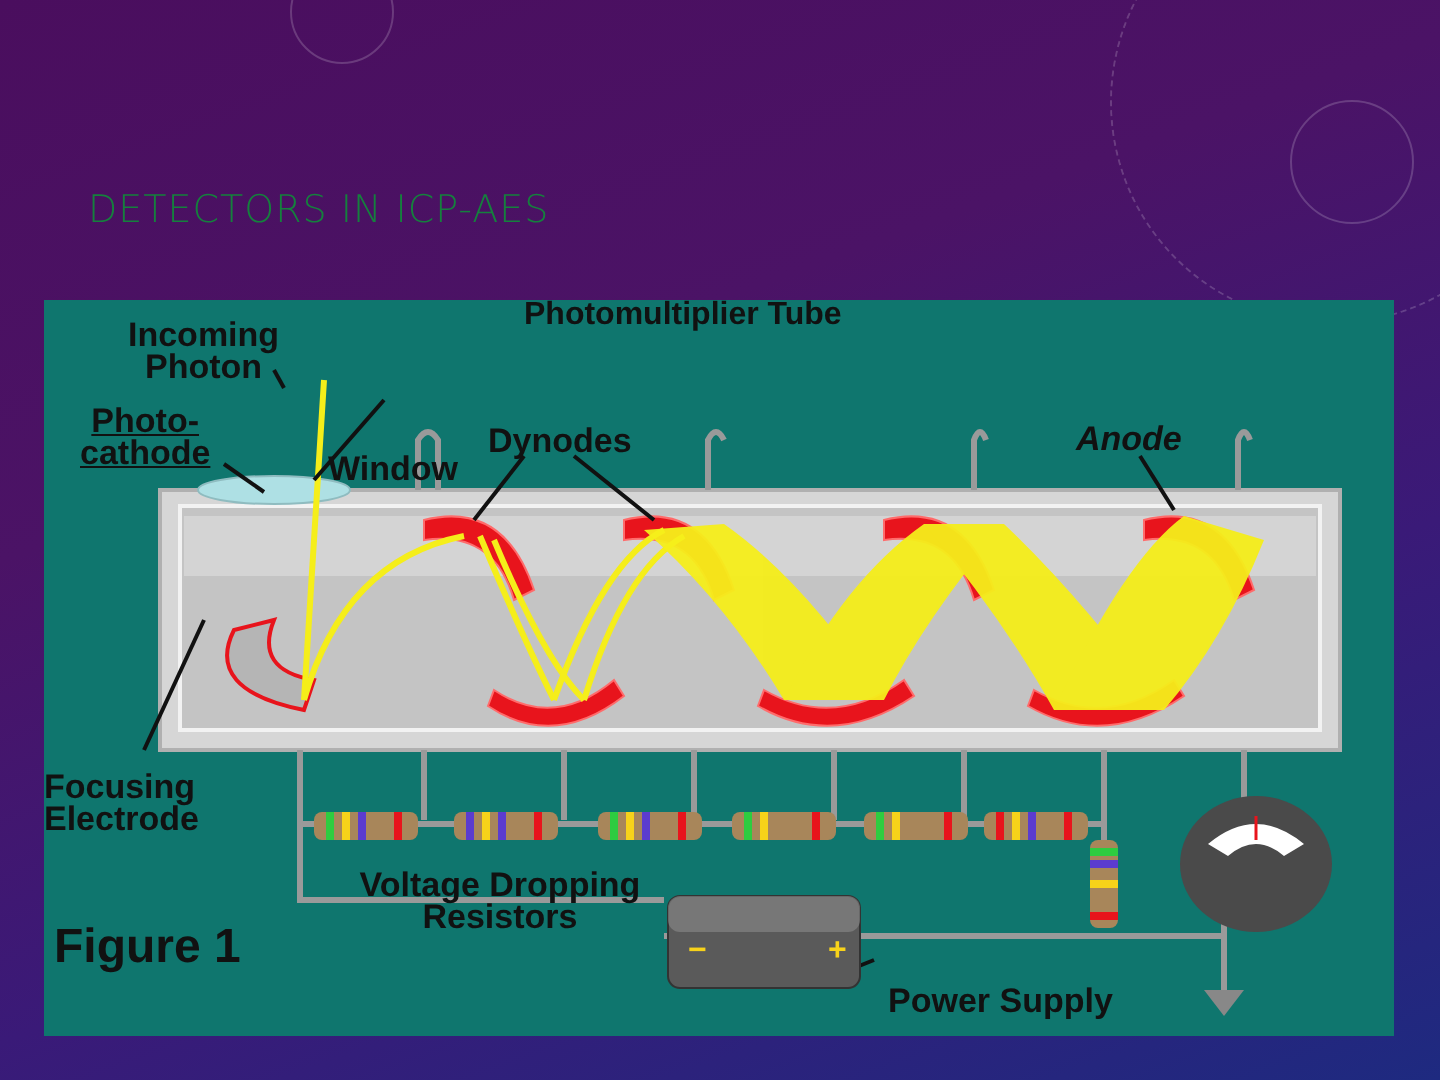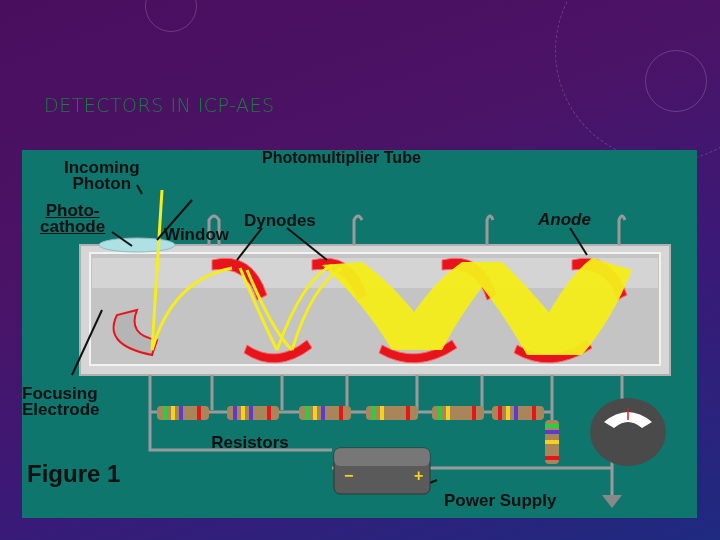--- a/index.html
+++ b/index.html
@@ -173,19 +173,20 @@
     <div>Photo-</div>
     <div>cathode</div>
   </div>
   <div class="lbl" style="left:222px;top:63px;">Dynodes</div>
   <div class="lbl" style="left:516px;top:62px;font-style:italic;">Anode</div>
   <div class="lbl" style="left:0px;top:236px;">
     <div>Focusing</div>
     <div>Electrode</div>
   </div>
   <div class="lbl center" style="left:148px;top:285px;width:160px;">
+    <div>Voltage Dropping</div>
     <div>Resistors</div>
   </div>
   <div class="lbl" style="left:322px;top:318px;color:#f7d21a;font-size:16px;">−</div>
   <div class="lbl" style="left:392px;top:318px;color:#f7d21a;font-size:16px;">+</div>
   <div class="lbl" style="left:422px;top:343px;text-align:center;">Power Supply</div>
   <div class="lbl" style="left:5px;top:316px;font-size:24px;">Figure 1</div>
 </div>
 
 </body></html>

